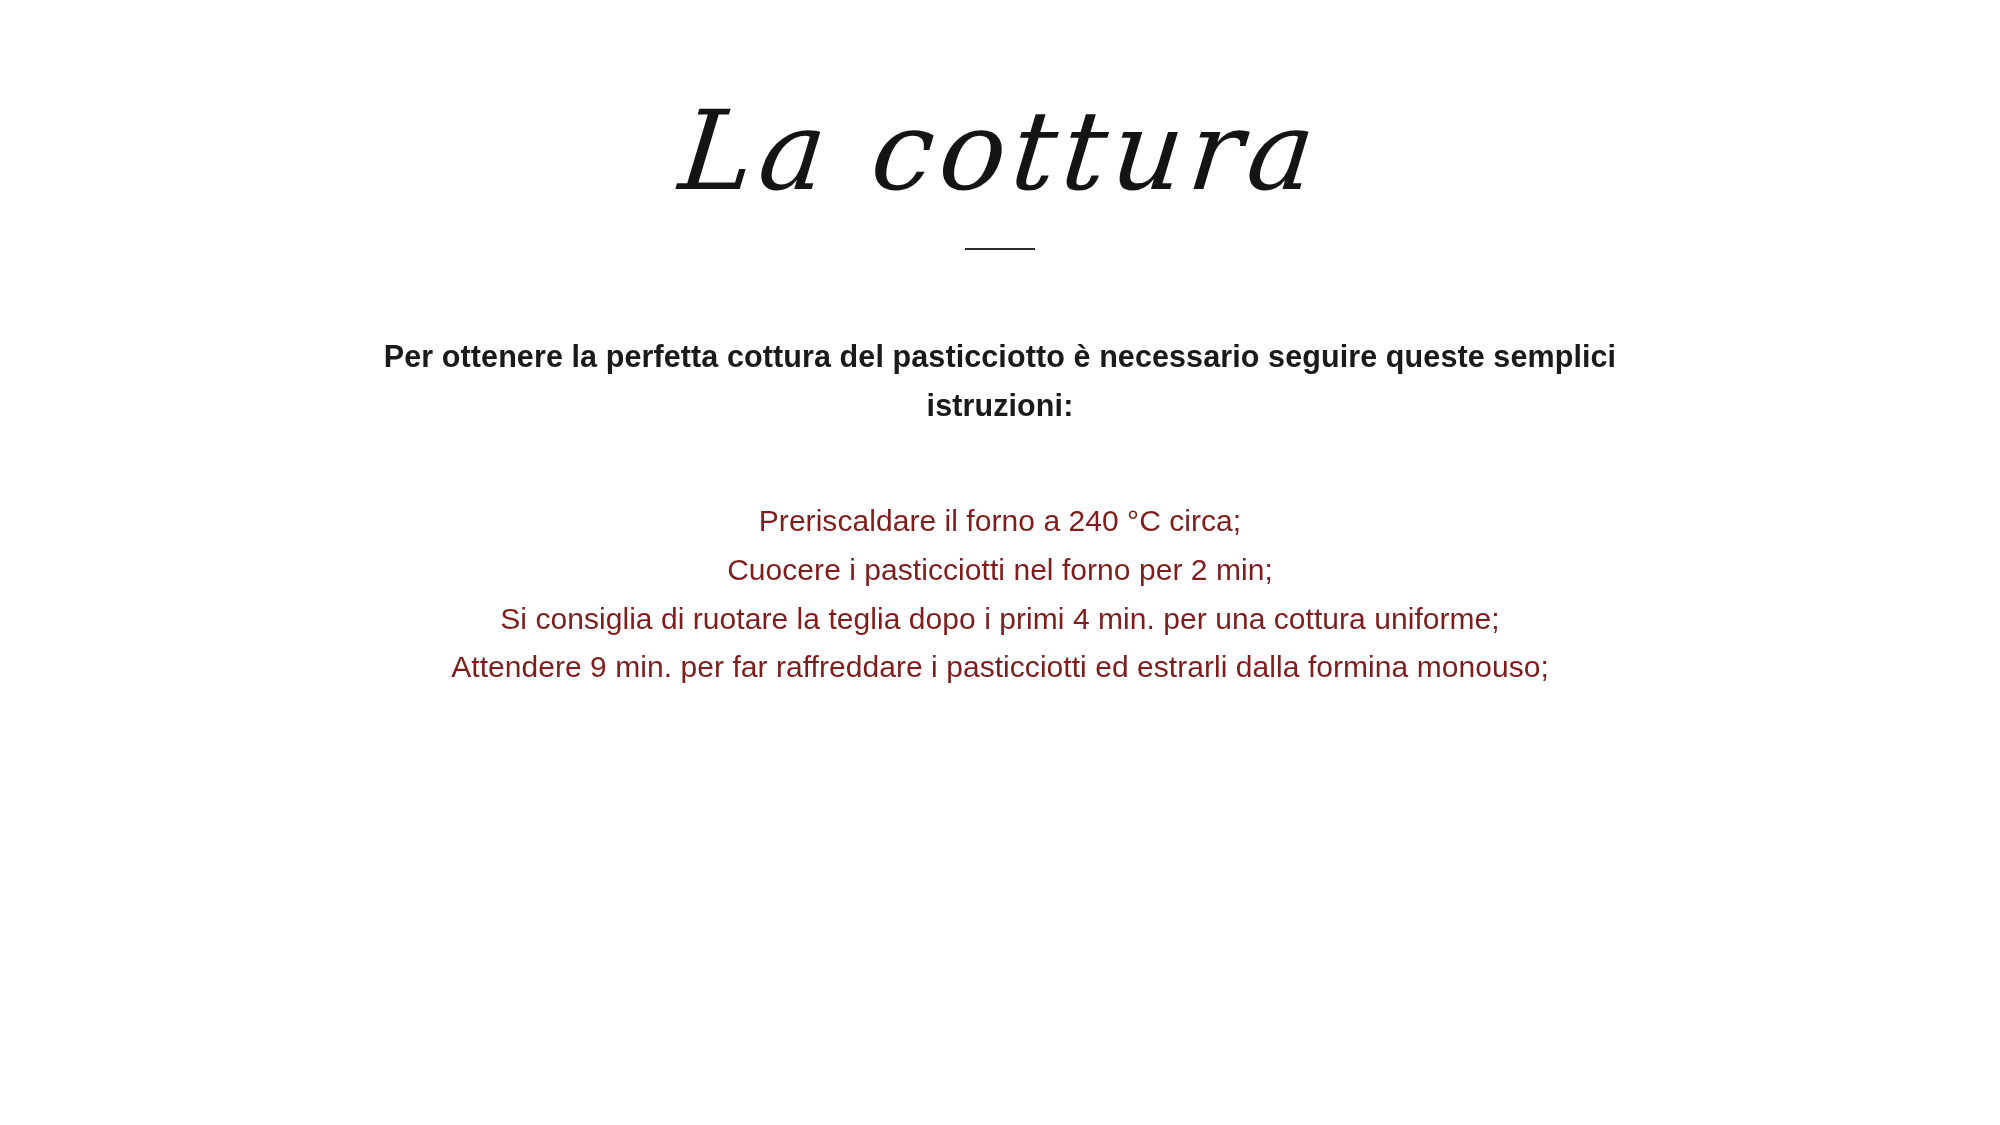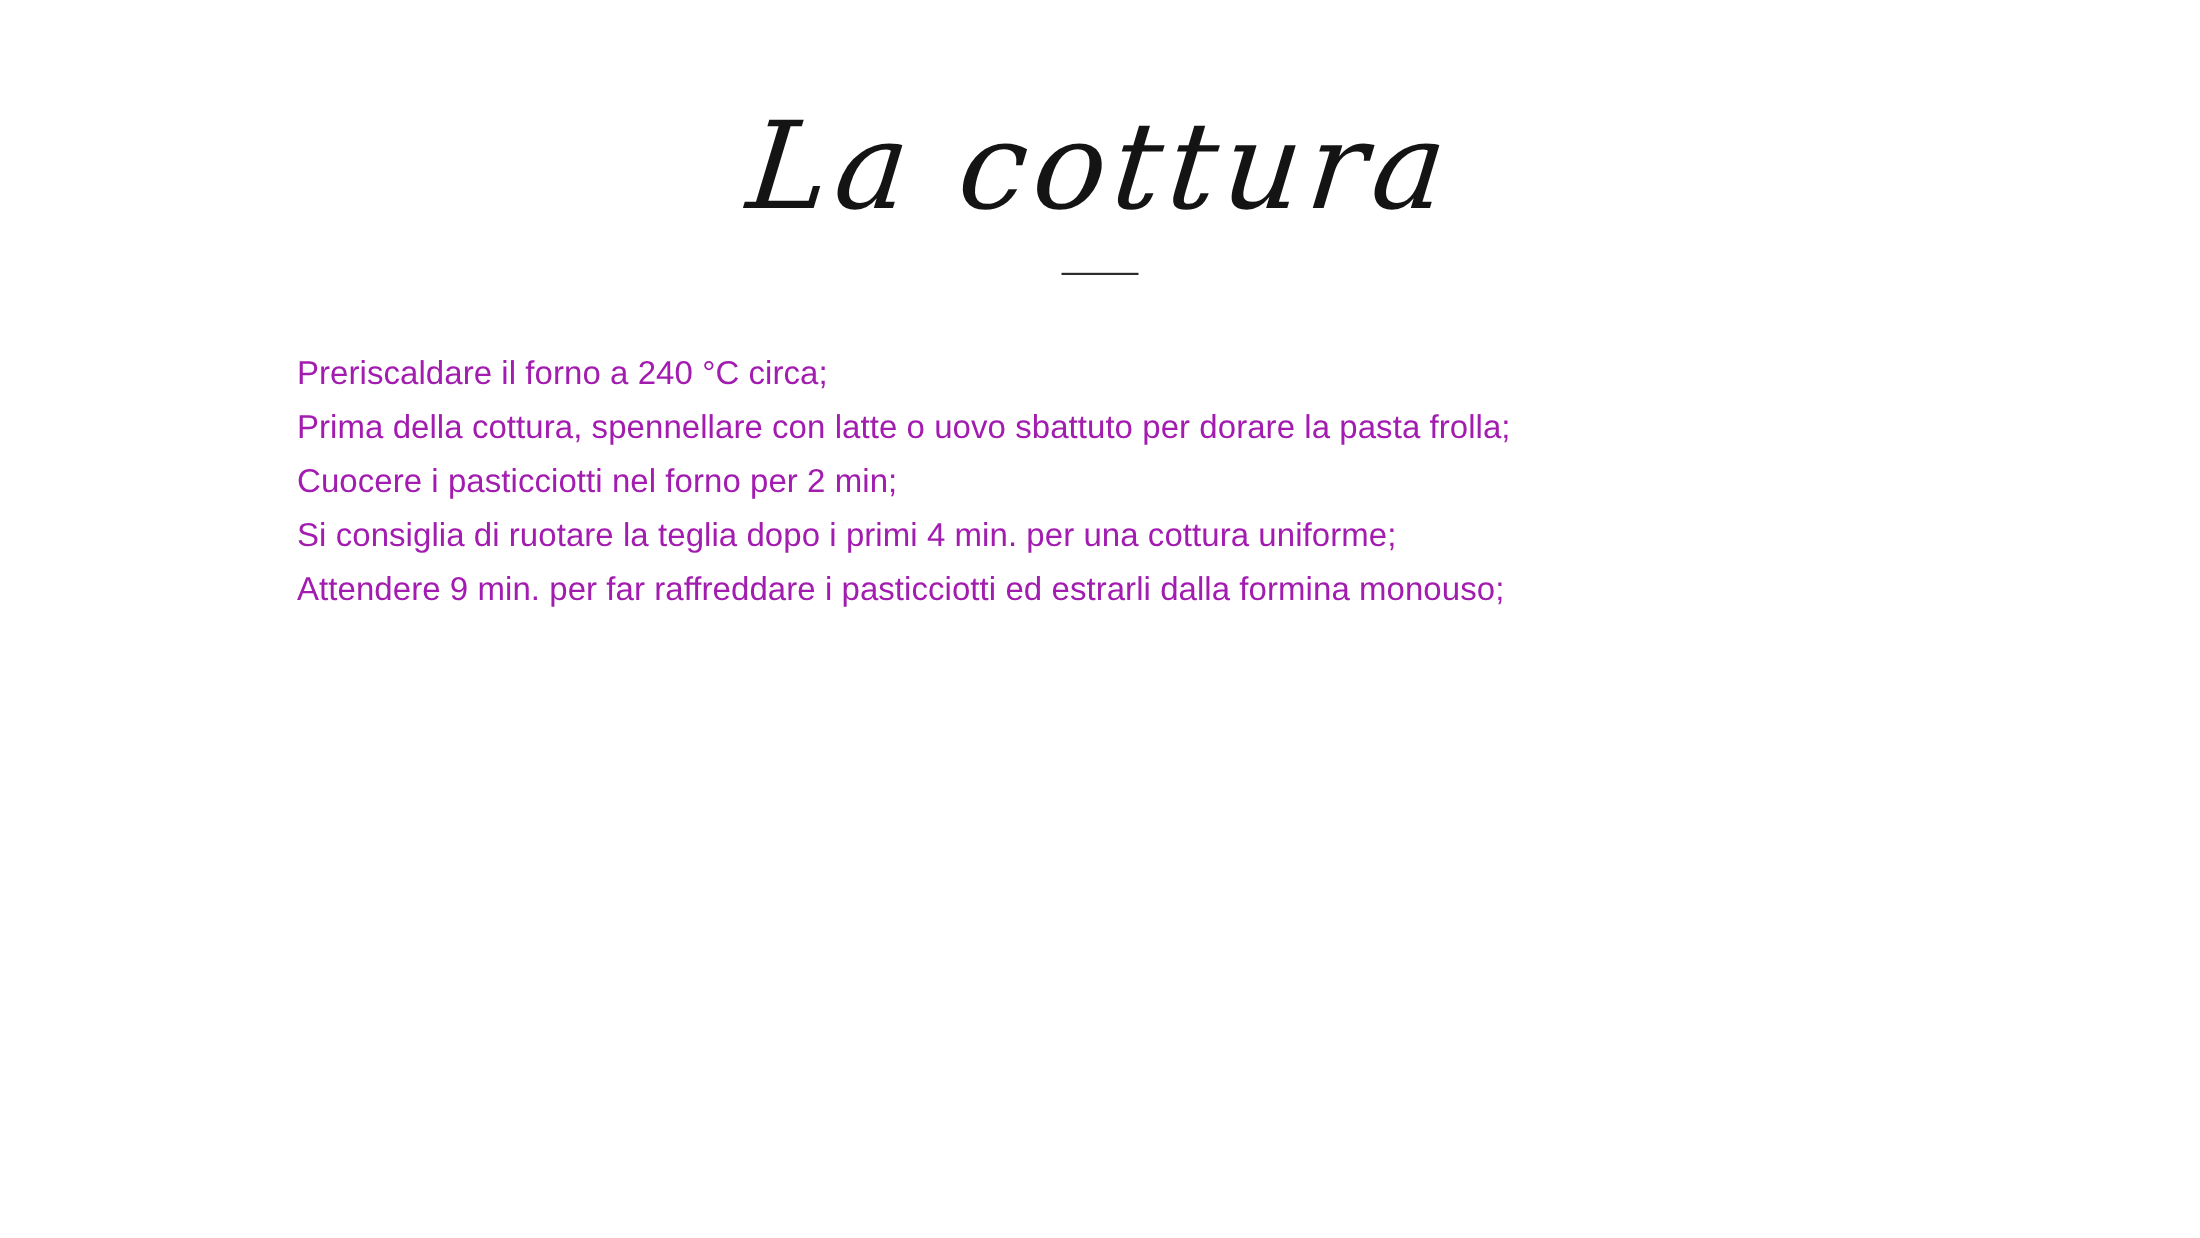--- a/index.html
+++ b/index.html
@@ -47,42 +47,42 @@
     text-align: center;
     font-size: 30.5px;
     font-weight: 700;
     line-height: 1.62;
     color: #1a1a1a;
     letter-spacing: 0.1px;
   }
   .steps {
     margin-top: 66px;
     width: 1460px;
-    text-align: left;
+    text-align: center;
     font-size: 30px;
     font-weight: 400;
     line-height: 1.63;
-    color: #a21caf;
+    color: #7f1d1d;
     letter-spacing: 0.05px;
   }
   .steps .step {
     display: block;
   }
 </style>
 </head>
 <body>
 
 <div class="page">
 
   <div class="title">La cottura</div>
 
   <div class="divider"></div>
 
+  <div class="lead">Per ottenere la perfetta cottura del pasticciotto è necessario seguire queste semplici istruzioni:</div>
 
   <div class="steps">
     <span class="step">Preriscaldare il forno a 240 °C circa;</span>
-    <span class="step">Prima della cottura, spennellare con latte o uovo sbattuto per dorare la pasta frolla;</span>
     <span class="step">Cuocere i pasticciotti nel forno per 2 min;</span>
     <span class="step">Si consiglia di ruotare la teglia dopo i primi 4 min. per una cottura uniforme;</span>
     <span class="step">Attendere 9 min. per far raffreddare i pasticciotti ed estrarli dalla formina monouso;</span>
   </div>
 
 </div>
 
 </body></html>

